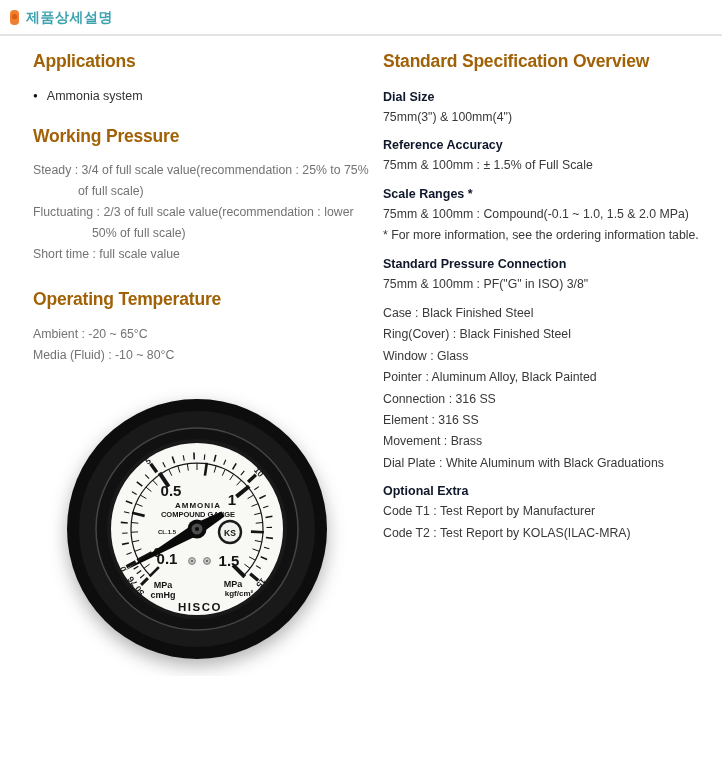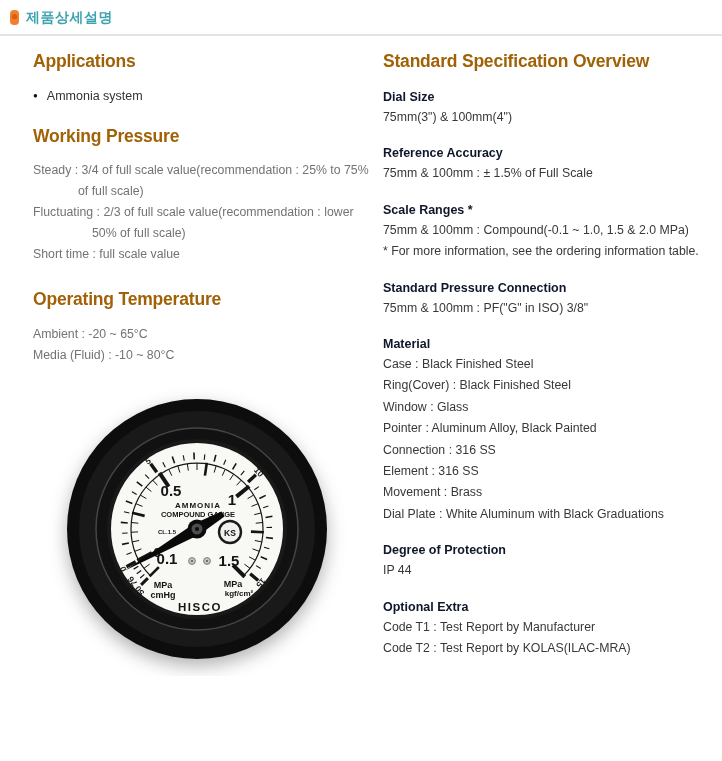--- a/index.html
+++ b/index.html
@@ -25,21 +25,21 @@
   .app-item{margin-top:16px;display:flex;align-items:center;gap:9px;font-size:12.5px;line-height:16px;color:#333;}
   .app-dot{font-size:8px;color:#111;line-height:16px;}
 
   .body-block{margin-top:13px;}
   .body-line{margin:0;font-size:12.3px;line-height:21px;color:#737373;white-space:nowrap;}
   .ind1{padding-left:45px;}
   .ind2{padding-left:59px;}
   .ot-block{margin-top:14px;}
 
   
-  .spec-section{margin-top:16px;}
+  .spec-section{margin-top:8px;}
   .spec-section.first{margin-top:16px;}
   .spec-title{margin:0;font-size:12.5px;line-height:19px;font-weight:bold;color:#0f172a;}
   .spec-line{margin:0;font-size:12.3px;line-height:21.4px;color:#383838;white-space:nowrap;}
 
   
   .gauge{position:absolute;left:61px;top:396px;width:272px;height:272px;}
   .gauge svg{filter:drop-shadow(0 7px 9px rgba(0,0,0,.30));}
   .gauge text{text-anchor:middle;fill:#141414;}
   .g-num{font-family:"Liberation Sans",sans-serif;font-size:15px;font-weight:bold;}
   .g-num-sm{font-family:"Liberation Sans",sans-serif;font-size:13px;font-weight:bold;}
@@ -227,35 +227,30 @@
       <p class="spec-line">75mm &amp; 100mm : Compound(-0.1 ~ 1.0, 1.5 &amp; 2.0 MPa)</p>
       <p class="spec-line">* For more information, see the ordering information table.</p>
     </div>
 
     <div class="spec-section">
       <p class="spec-title">Standard Pressure Connection</p>
       <p class="spec-line">75mm &amp; 100mm : PF("G" in ISO) 3/8"</p>
     </div>
 
     <div class="spec-section">
-      <p class="spec-title">Material</p>
       <p class="spec-line">Case : Black Finished Steel</p>
       <p class="spec-line">Ring(Cover) : Black Finished Steel</p>
       <p class="spec-line">Window : Glass</p>
       <p class="spec-line">Pointer : Aluminum Alloy, Black Painted</p>
       <p class="spec-line">Connection : 316 SS</p>
       <p class="spec-line">Element : 316 SS</p>
       <p class="spec-line">Movement : Brass</p>
       <p class="spec-line">Dial Plate : White Aluminum with Black Graduations</p>
     </div>
 
-    <div class="spec-section">
-      <p class="spec-title">Degree of Protection</p>
-      <p class="spec-line">IP 44</p>
-    </div>
 
     <div class="spec-section">
       <p class="spec-title">Optional Extra</p>
       <p class="spec-line">Code T1 : Test Report by Manufacturer</p>
       <p class="spec-line">Code T2 : Test Report by KOLAS(ILAC-MRA)</p>
     </div>
   </div>
 
 </div>
 

